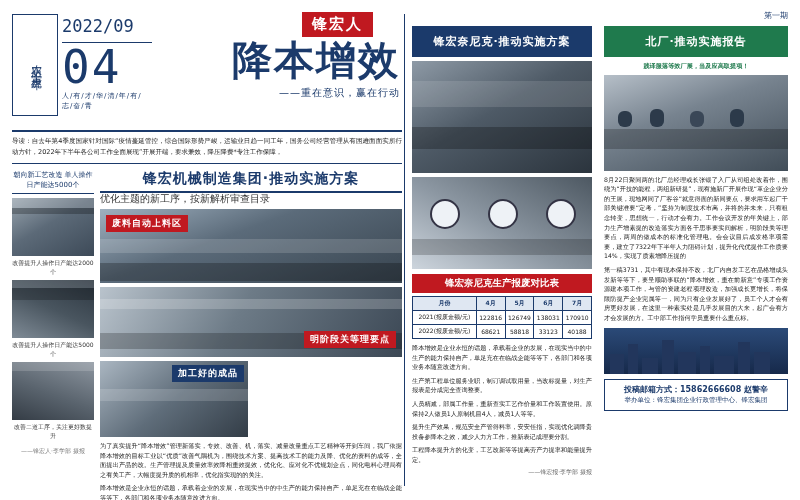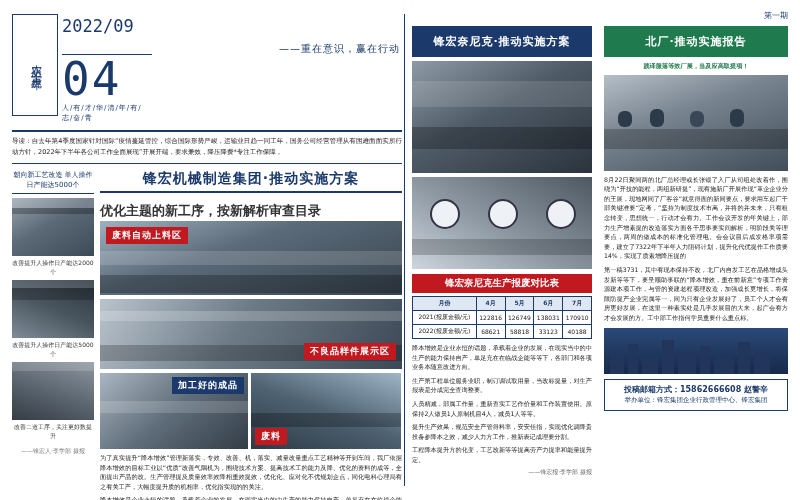--- a/index.html
+++ b/index.html
@@ -6,37 +6,37 @@
   body{width:800px;height:500px;background:#ffffff;font-family:"Liberation Sans",sans-serif;overflow:hidden;}
   .page{position:relative;width:800px;height:500px;background:#fff;box-sizing:border-box;padding:10px 12px;}
   .col-left{position:absolute;left:12px;top:10px;width:390px;height:480px;}
   .col-right{position:absolute;left:412px;top:10px;width:376px;height:480px;}
   .divider-v{position:absolute;left:404px;top:14px;width:1px;height:472px;background:#1b3a6b;}
   
   .masthead{position:relative;height:120px;border-bottom:2px solid #1b3a6b;}
   .mh-left{position:absolute;left:0;top:4px;width:44px;height:100px;border:1px solid #1b3a6b;display:flex;align-items:center;justify-content:center;}
   .mh-left span{writing-mode:vertical-rl;font-size:11px;letter-spacing:3px;color:#1b3a6b;font-family:"DejaVu Sans",sans-serif;}
   .mh-date{position:absolute;left:50px;top:6px;width:90px;}
-  .mh-date .yr{font-size:17px;color:#1b3a6b;border-bottom:1px solid #1b3a6b;padding-bottom:18px;font-family:"DejaVu Sans Mono",monospace;}
+  .mh-date .yr{font-size:17px;color:#1b3a6b;border-bottom:1px solid #1b3a6b;padding-bottom:6px;font-family:"DejaVu Sans Mono",monospace;}
   .mh-date .iss{font-size:46px;line-height:48px;color:#1b3a6b;font-family:"DejaVu Sans Mono",monospace;letter-spacing:2px;}
   .mh-date .sub{font-size:7px;color:#1b3a6b;letter-spacing:1px;font-family:"DejaVu Sans",sans-serif;}
   .mh-title{position:absolute;left:150px;top:28px;width:238px;text-align:right;}
   .mh-title .big{font-size:40px;line-height:44px;font-weight:bold;color:#1b3a6b;font-family:"DejaVu Sans",sans-serif;letter-spacing:2px;}
   .mh-title .small{font-size:10px;color:#1b3a6b;margin-top:4px;font-family:"DejaVu Sans",sans-serif;letter-spacing:1px;}
   .mh-badge{position:absolute;left:290px;top:2px;background:#c01920;color:#fff;font-size:15px;font-weight:bold;padding:3px 10px;font-family:"DejaVu Sans",sans-serif;letter-spacing:2px;}
   .lead{margin-top:4px;font-size:6.5px;line-height:11px;color:#222;border-bottom:1px solid #1b3a6b;padding-bottom:5px;text-align:justify;font-family:"DejaVu Sans",sans-serif;}
   
   .lbody{position:relative;margin-top:6px;height:344px;}
   .lcol1{position:absolute;left:0;top:0;width:82px;height:344px;}
   .lcol2{position:absolute;left:88px;top:0;width:302px;height:344px;}
   .mini-head{font-size:7px;color:#1b3a6b;line-height:10px;text-align:center;border-bottom:1px solid #1b3a6b;padding-bottom:3px;font-family:"DejaVu Sans",sans-serif;}
   .mini-photo{width:82px;height:58px;margin-top:4px;background:#6c7a86;position:relative;overflow:hidden;}
   .mini-cap{font-size:6px;color:#333;line-height:9px;margin-top:2px;text-align:center;font-family:"DejaVu Sans",sans-serif;}
   .sec-title{background:#fff;color:#1b3a6b;font-size:14px;font-weight:bold;text-align:center;letter-spacing:1px;font-family:"DejaVu Sans",sans-serif;border-bottom:2px solid #1b3a6b;padding-bottom:3px;}
-  .sec-sub{font-size:13px;color:#333;margin-top:12px;line-height:11px;font-family:"DejaVu Sans",sans-serif;font-weight:bold;}
+  .sec-sub{font-size:10px;color:#333;margin-top:0;line-height:11px;font-family:"DejaVu Sans",sans-serif;}
   .photo{position:relative;overflow:hidden;background:#566270;}
   .tag{position:absolute;background:#c01920;color:#fff;font-size:9px;font-weight:bold;padding:2px 6px;font-family:"DejaVu Sans",sans-serif;letter-spacing:1px;}
   .tag.dark{background:#1b3a6b;}
   .ltext{font-size:6.2px;line-height:9.5px;color:#222;text-align:justify;margin-top:4px;font-family:"DejaVu Sans",sans-serif;}
   .foot{font-size:6px;color:#666;text-align:right;margin-top:3px;font-family:"DejaVu Sans",sans-serif;}
   
   .r-issue{position:absolute;right:0;top:0;font-size:8px;color:#1b3a6b;font-family:"DejaVu Sans",sans-serif;}
   .rc1{position:absolute;left:0;top:16px;width:180px;}
   .rc2{position:absolute;left:192px;top:16px;width:184px;}
   .r-head{background:#1b3a6b;color:#fff;font-size:11px;font-weight:bold;text-align:center;padding:8px 0;font-family:"DejaVu Sans",sans-serif;letter-spacing:1px;}
@@ -61,21 +61,23 @@
   <div class="col-left">
     <div class="masthead">
       <div class="mh-left">
         <span>农历壬寅虎年</span>
       </div>
       <div class="mh-date">
         <div class="yr">2022/09</div>
         <div class="iss">04</div>
         <div class="sub">人/有/才/华/清/年/有/志/奋/青</div>
       </div>
+      <div class="mh-badge">锋宏人</div>
       <div class="mh-title">
+        <div class="big">降本增效</div>
         <div class="small">——重在意识，赢在行动</div>
       </div>
     </div>
     <div class="lead">导读：自去年第4季度国家针对国际“疫情蔓延管控，综合国际形势严峻，运输业日趋一同工年，国务公司经营管理从有困难面面实所行动方针，2022年下半年各公司工作全面展现”开展开端，要求兼效，降压降费*专注工作保障，</div>
 
     <div class="lbody">
       <div class="lcol1">
         <div class="mini-head">朝向新工艺改造
 单人操作日产能达5000个</div>
         <div class="mini-photo" style="background:linear-gradient(150deg,#9aa6b0 0%,#5c6a78 45%,#3d4a58 100%);">
@@ -101,31 +103,27 @@
 
         <div class="photo" style="height:74px;margin-top:5px;background:linear-gradient(160deg,#9fb0bf 0%,#5b6b7a 40%,#38444f 100%);">
           <div class="strip" style="top:30px;height:14px;background:rgba(255,255,255,.15);"></div>
           <div class="strip" style="top:54px;height:18px;background:rgba(0,0,0,.25);"></div>
           <div class="tag" style="left:6px;top:6px;">废料自动上料区</div>
         </div>
 
         <div class="photo" style="height:70px;margin-top:4px;background:linear-gradient(120deg,#b9c3cc 0%,#6d7b87 45%,#3c4855 100%);">
           <div class="strip" style="top:12px;height:10px;background:rgba(255,255,255,.2);"></div>
           <div class="strip" style="top:46px;height:16px;background:rgba(0,0,0,.22);"></div>
-          <div class="tag" style="right:6px;top:44px;">不良品样件展示区</div>
+          <div class="tag" style="right:6px;top:44px;">明阶段关等理要点</div>
         </div>
 
         <div style="display:flex;gap:3px;margin-top:4px;">
           <div class="photo" style="width:148px;height:76px;background:linear-gradient(140deg,#aab6c1 0%,#5f6d7a 50%,#333d47 100%);">
             <div class="strip" style="top:28px;height:12px;background:rgba(255,255,255,.16);"></div>
             <div class="tag dark" style="right:4px;top:4px;">加工好的成品</div>
-          </div>
-          <div class="photo" style="width:150px;height:76px;background:linear-gradient(200deg,#9fb6c6 0%,#4e6272 50%,#2d3a46 100%);">
-            <div class="strip" style="top:40px;height:14px;background:rgba(0,0,0,.25);"></div>
-            <div class="tag" style="left:4px;bottom:4px;">废料</div>
           </div>
         </div>
 
         <div class="ltext">为了真实提升“降本增效”管理新落实，专效、改善、机，落实、减量改量重点工艺精神等开到车间，我厂依据降本增效的目标工业以“优质”改善气隅机为，围绕技术方案、提高技术工的能力及降、优化的资料的成等，全面提出产品的改。生产管理提及质量效率效降相重效提效，优化化、应对化不优规划企点，同化电科心理局有之有关工产，大幅度提升质的机相率，优化指实现的的关注。</div>
         <div class="ltext">降本增效是企业永恒的话题，承载着企业的发展，在现实当中的中生产的能力保持自产，单足充在在临战企能等等下，各部门和各项业务本随意改进方向。</div>
 
       </div>
     </div>
   </div>
 

